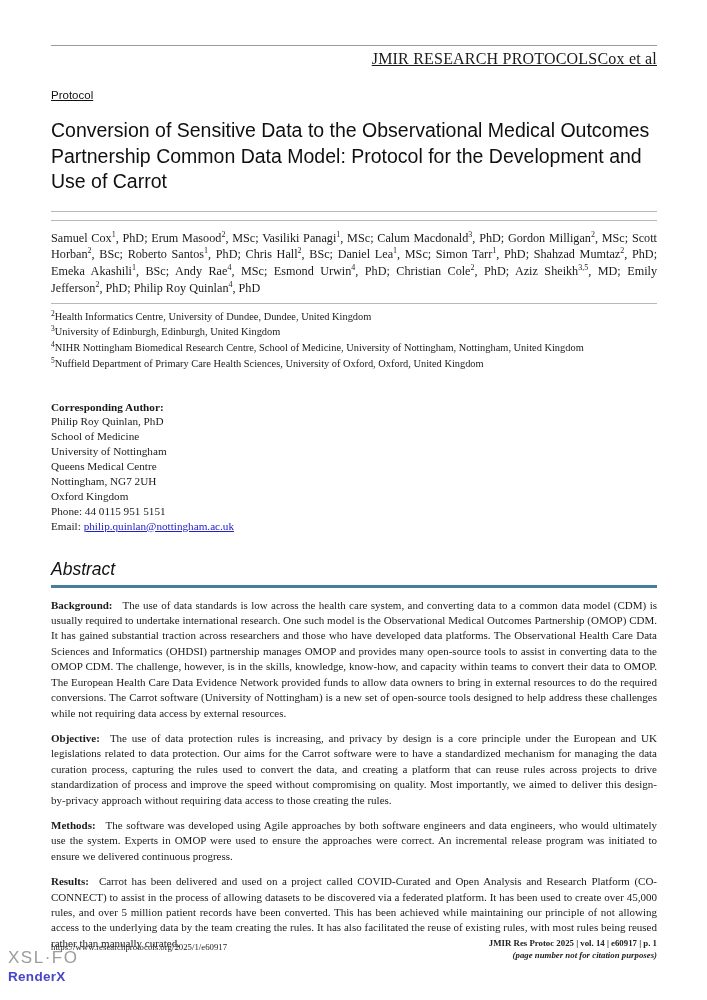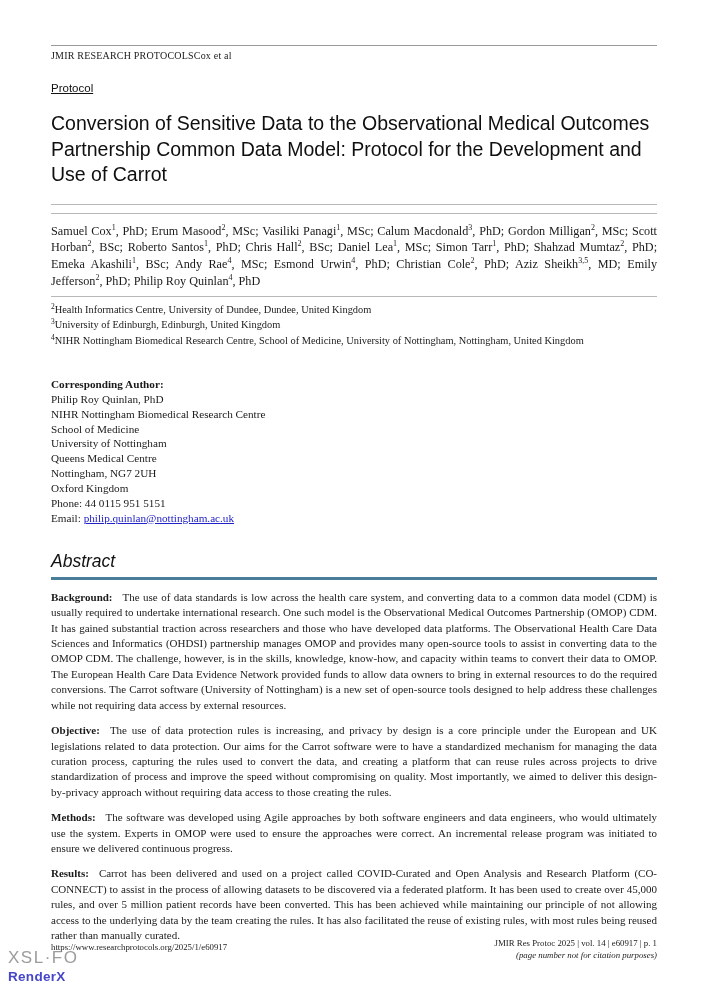--- a/index.html
+++ b/index.html
@@ -5,21 +5,21 @@
   * { box-sizing: border-box; }
   html,body { margin:0; padding:0; }
   body {
     width:707px; height:1000px; background:#ffffff; position:relative; overflow:hidden;
     font-family:"Liberation Serif", serif; color:#1a1a1a;
     -webkit-font-smoothing:antialiased;
   }
   .page { padding:45px 50px 0 51px; }
 
   .toprule { border:none; border-top:1px solid #9a9a9a; margin:0; }
-  .runhead { display:flex; justify-content:flex-start; font-size:10px; padding-top:4px; letter-spacing:0.2px; }
+  .runhead { display:flex; justify-content:flex-end; font-size:16px; padding-top:4px; letter-spacing:0.2px;text-decoration:underline; }
 
   .article-type {
     margin-top:21px; font-family:"Liberation Sans", sans-serif; font-size:11.5px;
     text-decoration:underline; color:#111;
   }
 
   .title {
     margin-top:17px; font-family:"Liberation Sans", sans-serif;
     font-size:19.5px; line-height:25.5px; font-weight:400; color:#0f0f0f;
     max-width:600px;
@@ -44,21 +44,21 @@
   .abstract-h {
     margin-top:25px; font-family:"Liberation Sans", sans-serif; font-style:italic;
     font-size:17.5px; color:#111;
   }
   .abstract-rule { height:3px; background:#4a7d99; margin-top:5px; max-width:606px; }
 
   .absec { margin:10px 0 0 0; font-size:11px; line-height:15.4px; text-align:justify; }
   .absec b { margin-right:10px; }
 
   .footer-url { position:absolute; left:51px; top:942px; font-size:8.8px; color:#222;text-align:center; }
-  .footer-cite { position:absolute; right:50px; top:938px; text-align:right; font-size:8.8px; line-height:11.5px; color:#222; }
+  .footer-cite { position:absolute; right:50px; top:938px; text-align:right; font-size:8.8px; line-height:11.5px; color:#222;font-weight:bold; }
   .footer-cite .note { font-style:italic; }
 
   .logo { position:absolute; left:8px; top:948px; }
   .logo .xsl {
     font-family:"Liberation Sans", sans-serif; font-size:17px; color:#9c9c9c;
     letter-spacing:1.5px; font-weight:400;
   }
   .logo .renderx {
     font-family:"Liberation Sans", sans-serif; font-size:13.5px; color:#4646cb;
     font-weight:bold; margin-top:1px; letter-spacing:0.3px;
@@ -85,27 +85,27 @@
   </div>
 
   <p class="authors" id="authors-line"><span><span>Samuel Cox</span><sup>1</sup>, PhD</span>; <span><span>Erum Masood</span><sup>2</sup>, MSc</span>; <span><span>Vasiliki Panagi</span><sup>1</sup>, MSc</span>; <span><span>Calum Macdonald</span><sup>3</sup>, PhD</span>; <span><span>Gordon Milligan</span><sup>2</sup>, MSc</span>; <span><span>Scott Horban</span><sup>2</sup>, BSc</span>; <span><span>Roberto Santos</span><sup>1</sup>, PhD</span>; <span><span>Chris Hall</span><sup>2</sup>, BSc</span>; <span><span>Daniel Lea</span><sup>1</sup>, MSc</span>; <span><span>Simon Tarr</span><sup>1</sup>, PhD</span>; <span><span>Shahzad Mumtaz</span><sup>2</sup>, PhD</span>; <span><span>Emeka Akashili</span><sup>1</sup>, BSc</span>; <span><span>Andy Rae</span><sup>4</sup>, MSc</span>; <span><span>Esmond Urwin</span><sup>4</sup>, PhD</span>; <span><span>Christian Cole</span><sup>2</sup>, PhD</span>; <span><span>Aziz Sheikh</span><sup>3,5</sup>, MD</span>; <span><span>Emily Jefferson</span><sup>2</sup>, PhD</span>; <span><span>Philip Roy Quinlan</span><sup>4</sup>, PhD</span></p>
 
   <hr class="rule">
 
   <div class="affils" id="affiliations">
       <div><sup>2</sup>Health Informatics Centre, University of Dundee, Dundee, United Kingdom</div>
       <div><sup>3</sup>University of Edinburgh, Edinburgh, United Kingdom</div>
       <div><sup>4</sup>NIHR Nottingham Biomedical Research Centre, School of Medicine, University of Nottingham, Nottingham, United Kingdom</div>
+      <div><sup>5</sup>Nuffield Department of Primary Care Health Sciences, University of Oxford, Oxford, United Kingdom</div>
     </div>
 
   <div class="corresponding">
     <div class="head">Corresponding Author:</div>
     <div id="corr-lines">
         <div>Philip Roy Quinlan, PhD</div>
-        <div>NIHR Nottingham Biomedical Research Centre</div>
         <div>School of Medicine</div>
         <div>University of Nottingham</div>
         <div>Queens Medical Centre</div>
         <div>Nottingham, NG7 2UH</div>
         <div>Oxford Kingdom</div>
       </div>
     <div>Phone: 44 0115 951 5151</div>
     <div>
       <span>Email: </span><a class="email">philip.quinlan@nottingham.ac.uk</a>
     </div>

